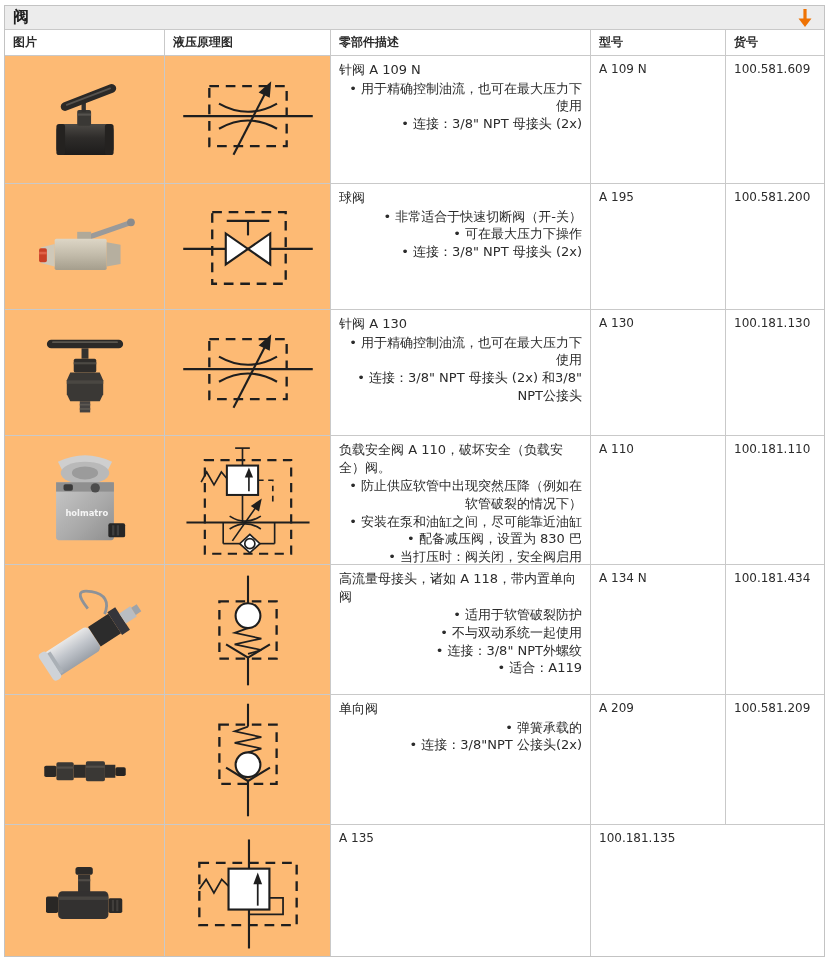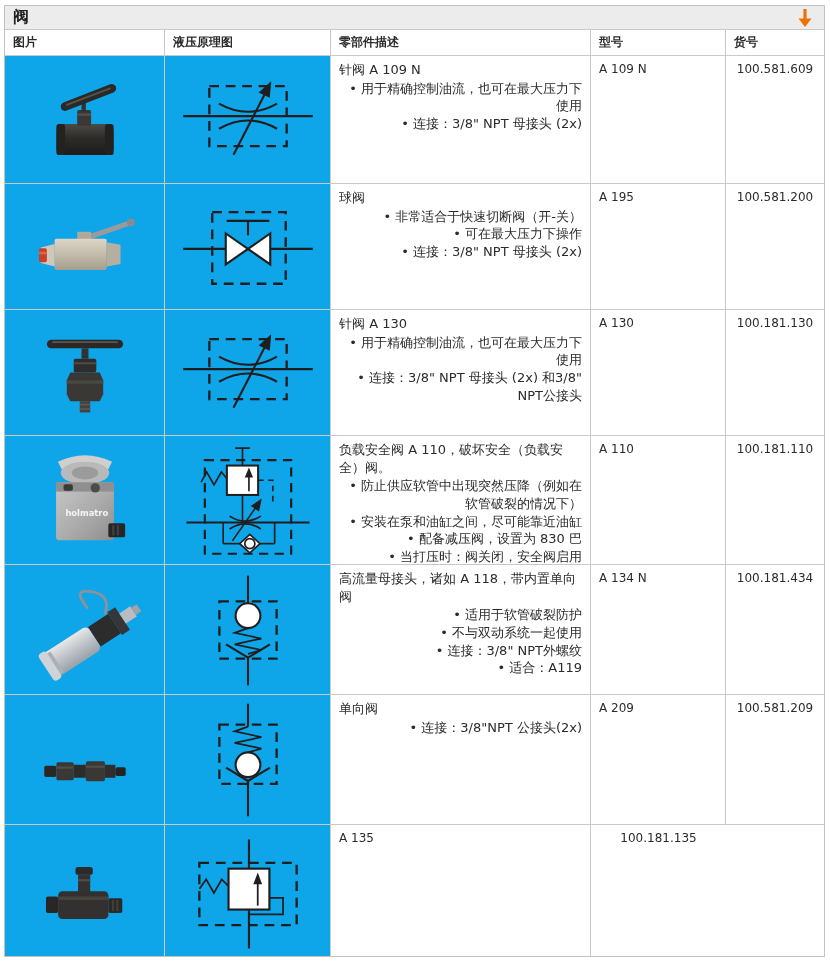--- a/index.html
+++ b/index.html
@@ -10,26 +10,26 @@
   .title-bar { height:24px; background:#ececec; border-bottom:1px solid #c9c9c9;
                display:flex; align-items:center; justify-content:space-between; padding:0 10px 0 8px; }
   .title-bar h1 { font-size:16px; font-weight:bold; color:#1f1f1f; }
   .dl-arrow { width:18px; height:20px; display:block; cursor:pointer; }
 
   .grid-row { display:grid; grid-template-columns:160px 166px 260px 135px 98px; }
   .hdr { height:26px; border-bottom:1px solid #c9c9c9; }
   .hdr .cell { display:flex; align-items:center; font-size:12px; font-weight:bold; padding:8px 8px; }
 
   .cell { border-right:1px solid #c9c9c9; overflow:hidden; }
-  .cell:last-child { border-right:none;text-align:center; }
+  .cell:last-child { border-right:none; }
 
   .prod-row { border-bottom:1px solid #c9c9c9; }
   .prod-row:last-child { border-bottom:none; }
 
-  .photo-cell, .schem-cell { display:flex; align-items:center; justify-content:center; background:#0ea5e9; }
+  .photo-cell, .schem-cell { display:flex; align-items:center; justify-content:center; background:#fdba74; }
   .desc-cell { padding:5px 8px 4px 8px; font-size:13px; line-height:1.36; }
   .desc-title { margin-bottom:1px; }
   ul.bullets { list-style:none;text-align:right; }
   ul.bullets li { padding-left:13px; text-indent:-13px; }
   ul.bullets li::before { content:"\2022\00a0"; }
   .model-cell, .art-cell { padding:6px 8px; font-size:12px; }
 
   svg .ln   { stroke:#1e1e1e; stroke-width:2.2; fill:none; }
   svg .lnth { stroke:#1e1e1e; stroke-width:1.8; fill:none; }
   svg .dash { stroke:#1e1e1e; stroke-width:2.4; fill:none; stroke-dasharray:10 7; }
@@ -305,20 +305,21 @@
         <polyline class="lnth" points="75,30 61,35 89,41 61,47 89,53 75,57"></polyline>
         <circle class="ln wht" cx="75" cy="70" r="13"></circle>
         <line class="ln" x1="75" y1="87" x2="52" y2="73"></line>
         <line class="ln" x1="75" y1="87" x2="98" y2="73"></line>
         <line class="ln" x1="75" y1="87" x2="75" y2="124"></line>
       </svg>
     </div>
     <div class="cell desc-cell">
       <div class="desc-title">单向阀</div>
       <ul class="bullets">
+            <li>弹簧承载的</li>
             <li>连接：3/8"NPT 公接头(2x)</li>
           </ul>
     </div>
     <div class="cell model-cell">A 209</div>
     <div class="cell art-cell">100.581.209</div>
   </div>
 
   <div class="grid-row prod-row" style="height:135px">
     <div class="cell photo-cell">
       <svg width="130" height="114" viewBox="0 0 150 120">

